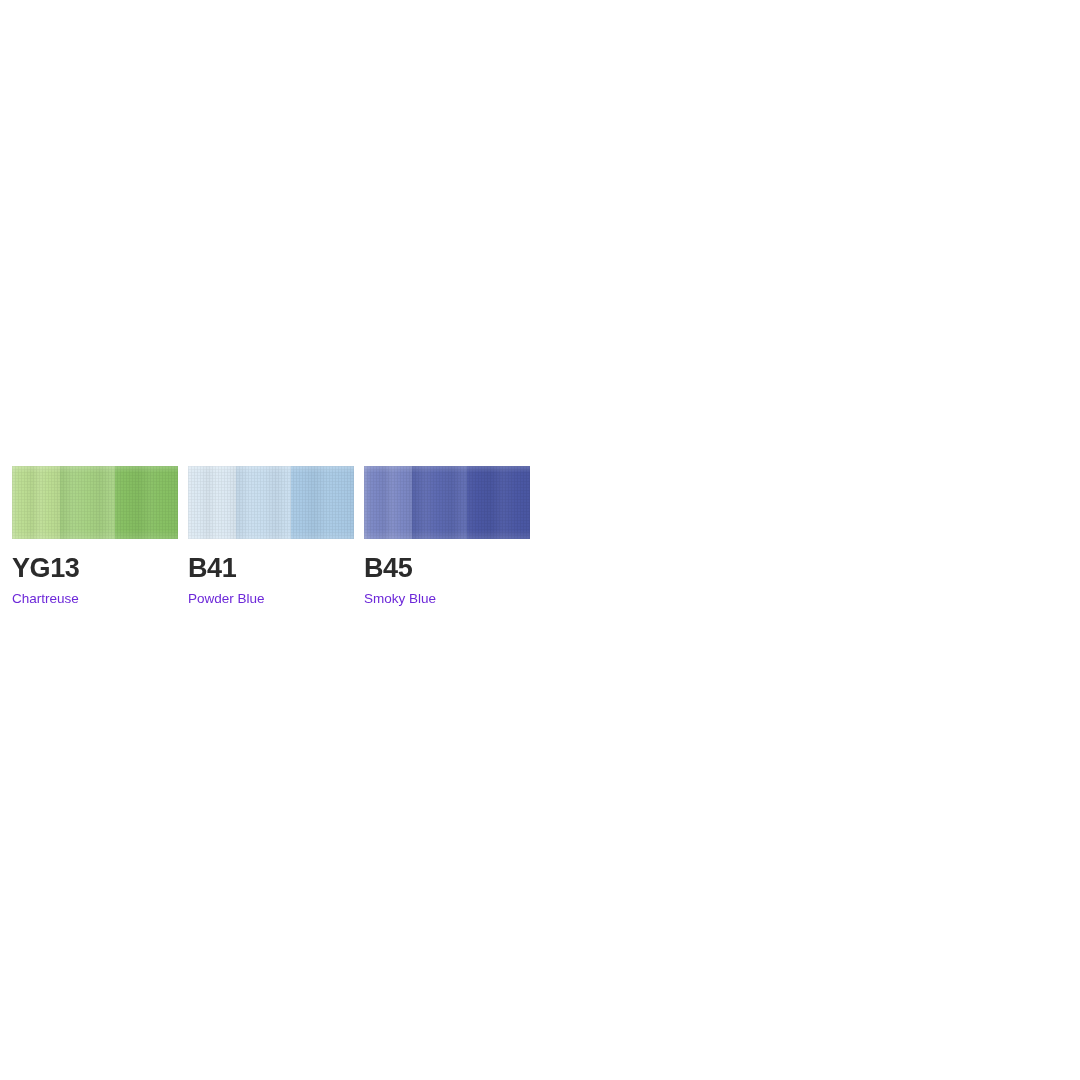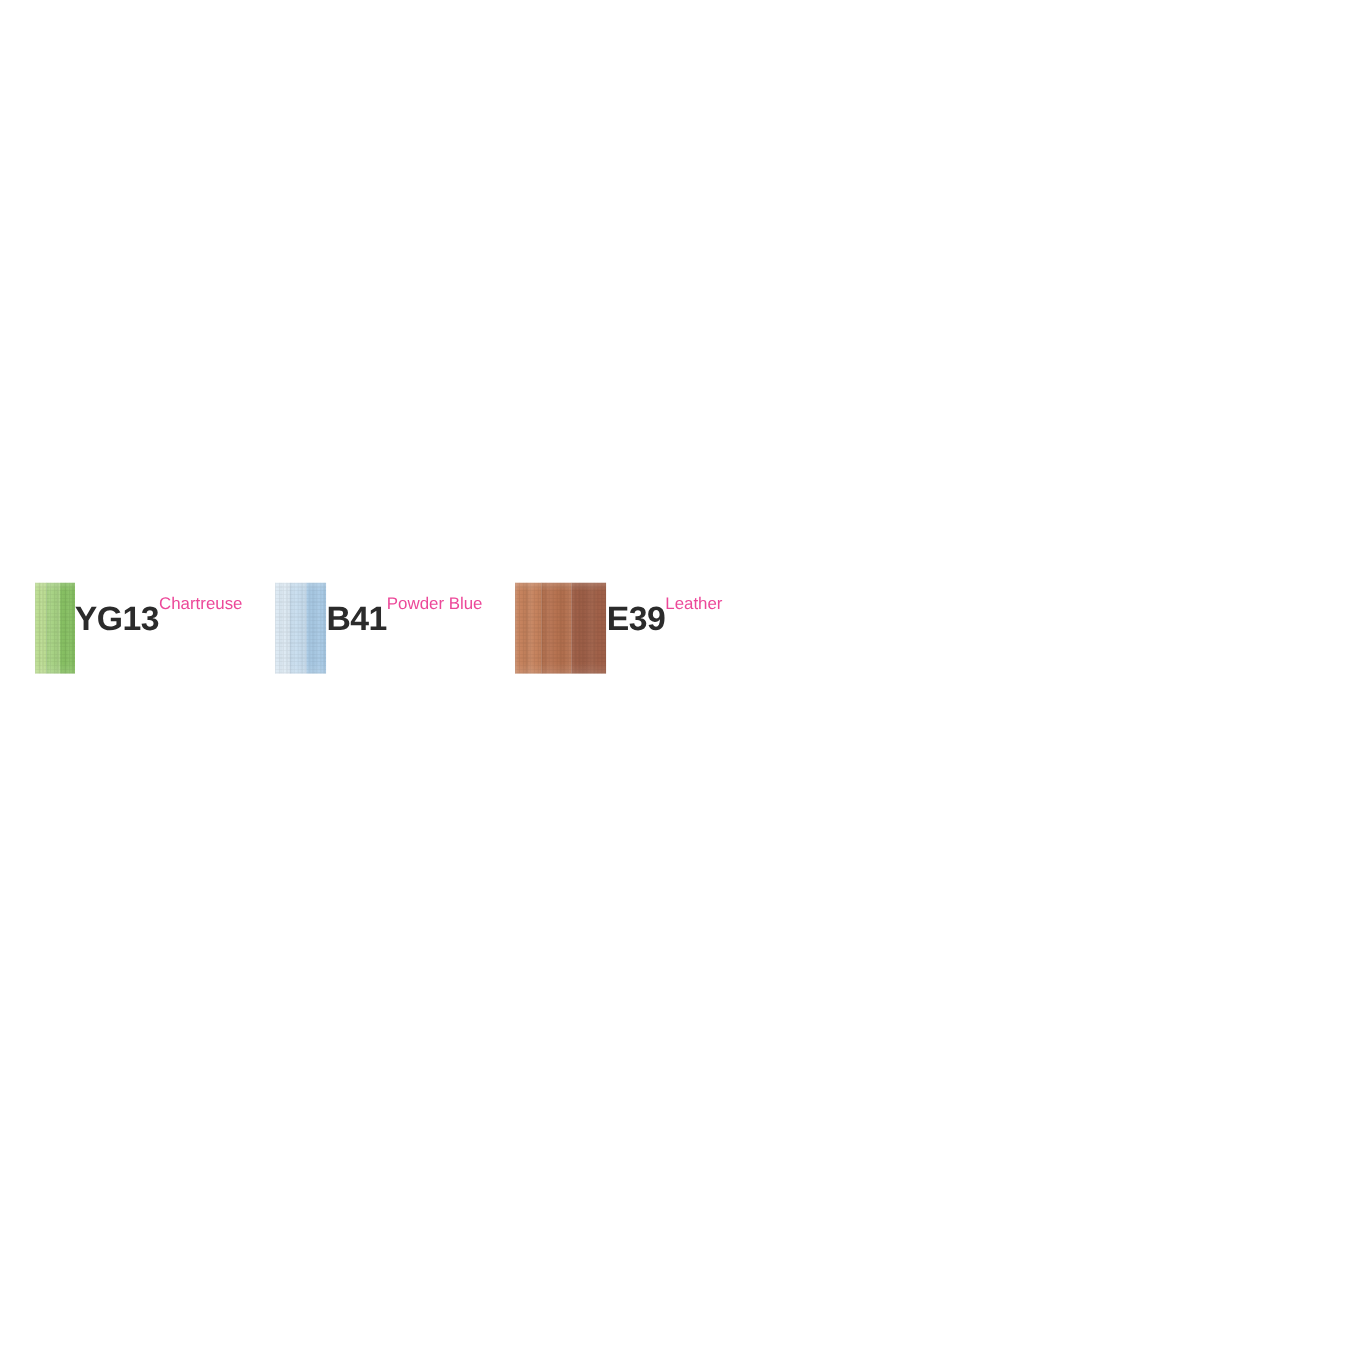--- a/index.html
+++ b/index.html
@@ -34,22 +34,21 @@
     display: flex;
     flex-direction: row;
     align-items: flex-start;
     gap: 10px;
   }
 
   .swatch-card {
     width: 166px;
     flex: 0 0 166px;
     display: flex;
-    flex-direction: row;
-    margin-left: 16px;
+    flex-direction: column;
   }
 
   
   .swatch-chip {
     position: relative;
     width: 166px;
     height: 73px;
     overflow: hidden;
     background: #ffffff;
   }
@@ -125,21 +124,21 @@
     line-height: 1.0;
     color: #2b2b2b;
     white-space: nowrap;
   }
   .swatch-name {
     margin: 10px 0 0 0;
     font-family: "Liberation Sans", sans-serif;
     font-size: 13.5px;
     font-weight: 400;
     line-height: 1.0;
-    color: #ec4899;
+    color: #6d28d9;
     white-space: nowrap;
   }
 </style>
 </head>
 <body style="background-color: rgb(255, 255, 255);">
 
 <div id="swatch-sheet" style="background-color: rgb(255, 255, 255);">
   <div id="swatch-row">
       <div class="swatch-card">
     <div class="swatch-chip" title="YG13 Chartreuse">
@@ -163,27 +162,27 @@
         <div class="chip-band b3" style="background-color: rgb(169, 202, 229);"></div>
       </div>
       <div class="chip-streaks"></div>
       <div class="chip-grain"></div>
       <div class="chip-vignette"></div>
     </div>
     <div class="swatch-code">B41</div>
     <div class="swatch-name">Powder Blue</div>
   </div>
       <div class="swatch-card">
-    <div class="swatch-chip" title="E39 Leather">
+    <div class="swatch-chip" title="B45 Smoky Blue">
       <div class="chip-bands">
-        <div class="chip-band b1" style="background-color: rgb(197, 130, 93);"></div>
-        <div class="chip-band b2" style="background-color: rgb(182, 114, 80);"></div>
-        <div class="chip-band b3" style="background-color: rgb(159, 96, 72);"></div>
+        <div class="chip-band b1" style="background-color: rgb(124, 136, 197);"></div>
+        <div class="chip-band b2" style="background-color: rgb(92, 105, 177);"></div>
+        <div class="chip-band b3" style="background-color: rgb(75, 88, 164);"></div>
       </div>
       <div class="chip-streaks"></div>
       <div class="chip-grain"></div>
       <div class="chip-vignette"></div>
     </div>
-    <div class="swatch-code">E39</div>
-    <div class="swatch-name">Leather</div>
+    <div class="swatch-code">B45</div>
+    <div class="swatch-name">Smoky Blue</div>
   </div>
     </div>
 </div>
 
 </body></html>

